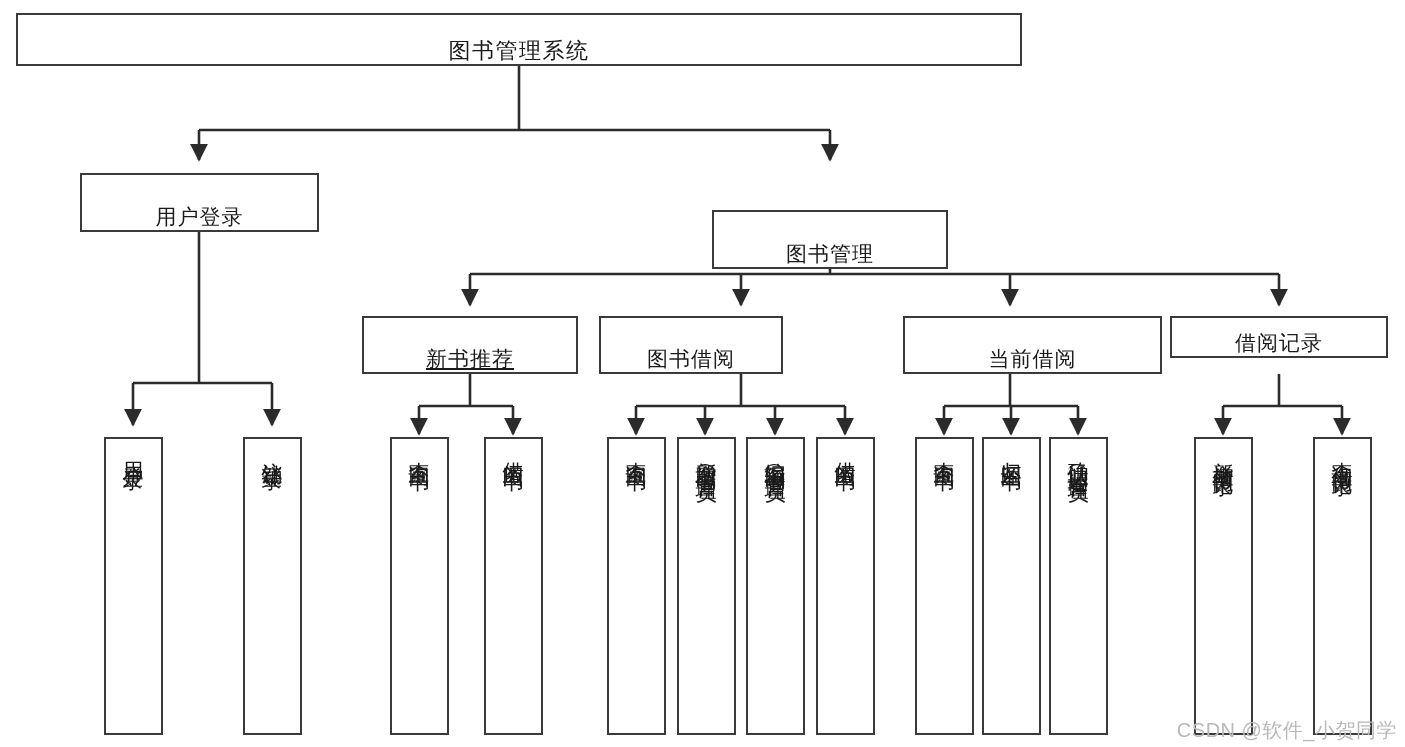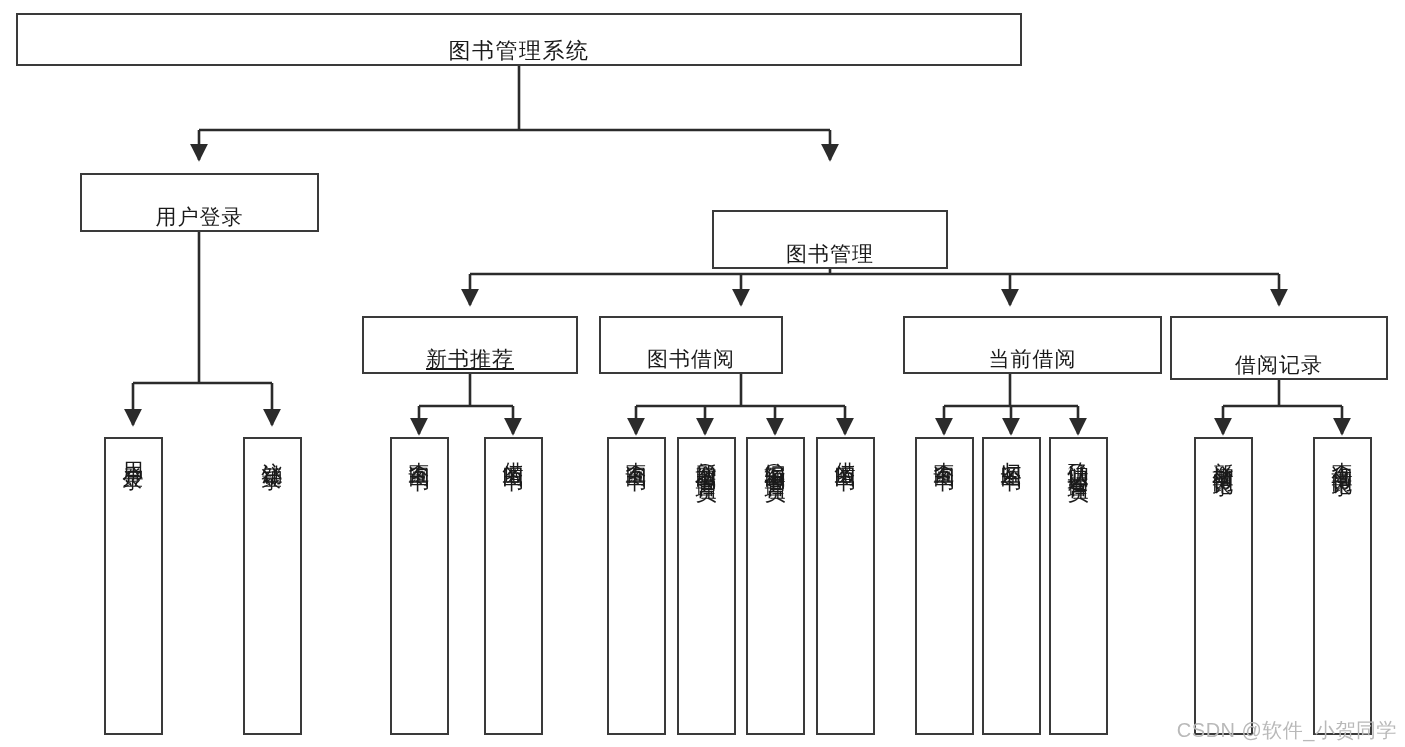--- a/index.html
+++ b/index.html
@@ -143,21 +143,21 @@
 
   <div class="node horiz" style="left:362px; top:316px; width:216px; height:58px;text-decoration:underline;">
     <span class="node-label">新书推荐</span>
   </div>
   <div class="node horiz" style="left:599px; top:316px; width:184px; height:58px;">
     <span class="node-label">图书借阅</span>
   </div>
   <div class="node horiz" style="left:903px; top:316px; width:259px; height:58px;">
     <span class="node-label">当前借阅</span>
   </div>
-  <div class="node horiz" style="left:1170px; top:316px; width:218px; height:64px;">
+  <div class="node horiz" style="left:1170px; top:316px; width:218px; height:42px;">
     <span class="node-label">借阅记录</span>
   </div>
 
   <div class="node vert" style="left:104px; top:437px; width:59px; height:298px;">
     <span class="node-label">用户登录</span>
   </div>
   <div class="node vert" style="left:243px; top:437px; width:59px; height:298px;">
     <span class="node-label">注销登录</span>
   </div>
 

